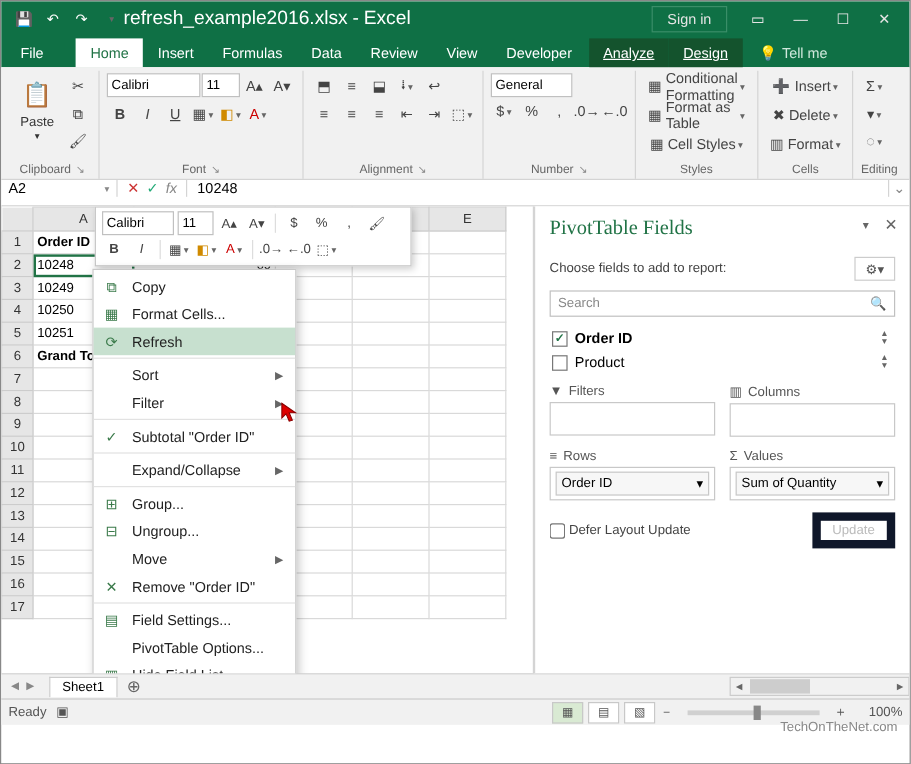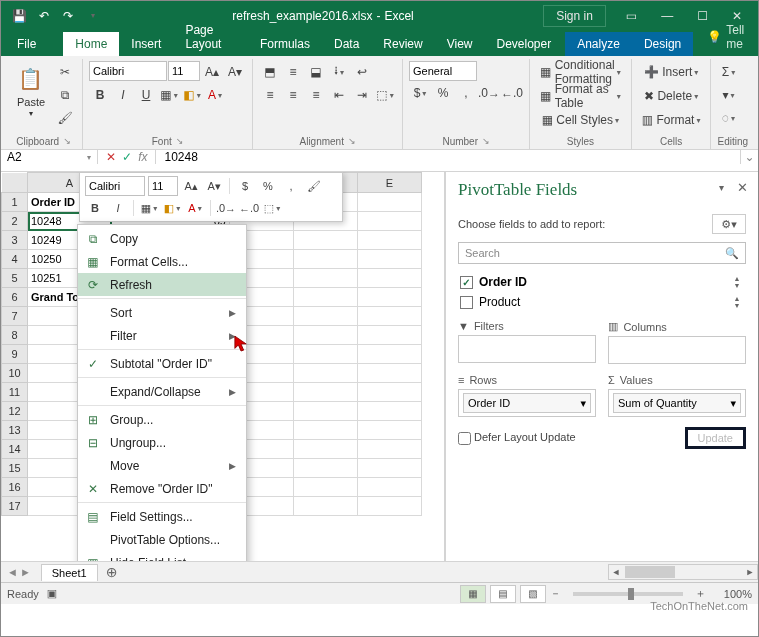--- a/index.html
+++ b/index.html
@@ -1,31 +1,31 @@
 <!DOCTYPE html>
 <html><head>
 <meta charset="utf-8">
 <style>
 * { box-sizing: border-box; margin: 0; padding: 0; font-family: "Segoe UI", Tahoma, sans-serif; }
 body { width: 759px; height: 637px; background: #fff; font-size: 12px; overflow: hidden; position: relative; border:1px solid #888;}
 
 .titlebar { height: 29px; background: #0f7045; display: flex; align-items: center; color: #fff; padding: 0 4px; }
 .titlebar .qat { display: flex; gap: 2px; align-items: center; margin-left:4px;}
 .titlebar .qat .qbtn { width: 22px; height: 22px; display: flex; align-items: center; justify-content: center; color:#fff; }
-.titlebar .title-group { flex:1; text-align:center; font-size:12px; display:flex; justify-content:center; gap:4px; align-items:center;}
+.titlebar .title-group { flex:1; text-align:center; font-size:16px; display:flex; gap:4px; align-items:center;}
 .titlebar .wincontrols { display:flex; gap:0; align-items:center;}
 .titlebar .wincontrols .wc, .titlebar .signin { height:29px; padding:0 12px; display:flex; align-items:center; justify-content:center; color:#e5e5e5;}
 .titlebar .signin { border:1px solid #3a8e68; font-size:12px; padding:0 12px; height:22px; margin-right:8px;}
 
 .ribbontabs { height: 26px; background: #0f7045; display:flex; align-items:flex-end; padding-left:4px;}
 .ribbontabs .tab { padding: 5px 12px; color:#fff; font-size:12px; }
 .ribbontabs .tab.active { background:#fff; color:#217346; }
 .ribbontabs .tab.file { color:#fff; padding-right:27px;}
 .ribbontabs .contextual { display:flex; margin-left:2px;}
-.ribbontabs .tab.ctx { background:#0369a1;}
+.ribbontabs .tab.ctx { background:#14532d;text-decoration:underline;}
 .ribbontabs .tellme { margin-left:6px; color:#cfe8dc; display:flex; align-items:center; gap:4px; padding:5px 8px;}
 
 .ribbon { height: 94px; background:#f1f1f1; border-bottom:1px solid #d4d4d4; display:flex; padding:3px 4px 0 4px; gap:0;}
 .group { border-right:1px solid #d4d4d4; padding:0 6px; display:flex; flex-direction:column; }
 .group .controls { flex:1; display:flex; align-items:flex-start; gap:3px; padding-top:2px;}
 .group .label { height:16px; font-size:10px; color:#666; text-align:center; display:flex; justify-content:center; align-items:center; gap:4px;}
 .group .label .dl { font-size:9px; color:#888;}
 .btn { height:22px; display:inline-flex; align-items:center; justify-content:center; padding:0 4px; color:#444;}
 .btn.small { width:22px; padding:0;}
 .dd::after { content:"▾"; font-size:8px; margin-left:2px; color:#666;}
@@ -80,21 +80,21 @@
 .pane .fld .cb { width:13px; height:13px; border:1px solid #777; display:inline-flex; align-items:center; justify-content:center; font-size:10px; color:#217346;}
 .pane .fld.sel .cb::after{content:"✓";}
 .pane .fld.sel { font-weight:700;}
 .pane .fld .spin { margin-left:auto; width:14px; display:flex; flex-direction:column; font-size:7px; color:#666; line-height:7px; text-align:center;}
 .pane .dragtxt { margin-top:16px; font-size:11px; color:#444;}
 .pane .areas { display:grid; grid-template-columns:1fr 1fr; gap:10px 12px; margin-top:8px;}
 .pane .area .ah { font-size:11px; color:#555; display:flex; align-items:center; gap:5px; margin-bottom:3px;}
 .pane .area .box { height:28px; border:1px solid #c8c8c8; background:#fff; display:flex; align-items:center; padding:0 4px; font-size:11px;}
 .pane .area .box .chip { flex:1; display:flex; align-items:center; justify-content:space-between; padding:0 4px; border:1px solid #c8c8c8; height:20px; background:#f7f7f7;}
 .pane .defer { margin-top:10px; display:flex; align-items:center; justify-content:space-between; font-size:11px; color:#444;}
-.pane .defer .upd { color:#bbb; border:3px solid #0f172a; padding:2px 10px;}
+.pane .defer .upd { color:#bbb; border:7px solid #0f172a; padding:2px 10px;}
 
 .sheettabs { height:21px; border-top:1px solid #d4d4d4; display:flex; align-items:center; background:#f1f1f1; font-size:11px;}
 .sheettabs .nav { display:flex; gap:2px; padding:0 6px; color:#888;}
 .sheettabs .stab { border:1px solid #ccc; border-bottom:none; background:#fff; padding:2px 10px; margin-left:4px;}
 .sheettabs .plus { padding:0 8px; color:#666; font-size:14px;}
 .sheettabs .hscroll { margin-left:auto; width:150px; height:16px; background:#f1f1f1; border:1px solid #ccc; display:flex; align-items:center;}
 .sheettabs .hscroll .tr { width:14px; text-align:center; color:#666; font-size:9px;}
 .sheettabs .hscroll .thumb { width:50px; height:12px; background:#cdcdcd; margin-left:2px;}
 
 .status { height:22px; border-top:1px solid #c8c8c8; background:#f1f1f1; display:flex; align-items:center; font-size:11px; color:#555; padding:0 6px;}
@@ -127,21 +127,20 @@
     <div class="wc">—</div>
     <div class="wc">☐</div>
     <div class="wc">✕</div>
   </div>
 </div>
 
 <div class="ribbontabs">
   <div class="tab file">File</div>
   <div class="tab active">Home</div>
   <div class="tab">Insert</div>
-  <div class="tab">Page Layout</div>
   <div class="tab">Formulas</div>
   <div class="tab">Data</div>
   <div class="tab">Review</div>
   <div class="tab">View</div>
   <div class="tab">Developer</div>
   <div class="contextual">
     <div class="tab ctx">Analyze</div>
     <div class="tab ctx">Design</div>
   </div>
   <div class="tellme">

